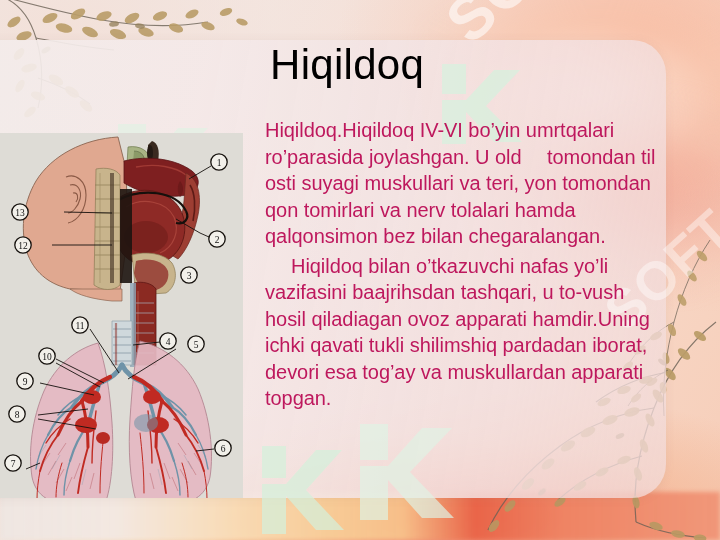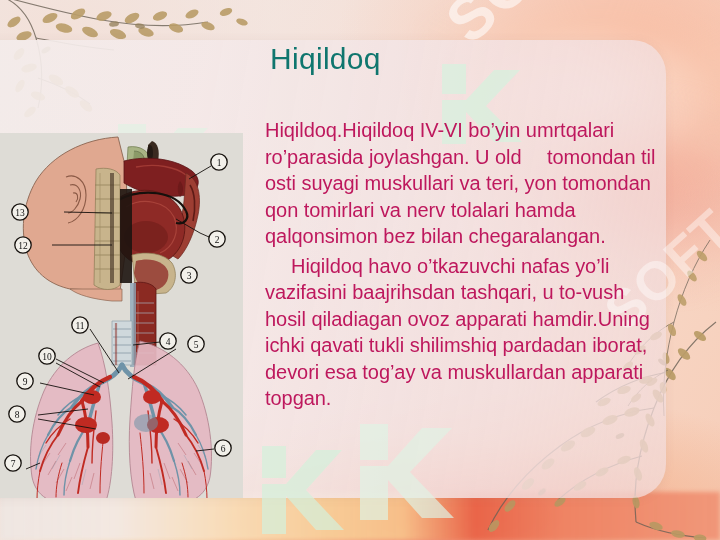--- a/index.html
+++ b/index.html
@@ -112,23 +112,23 @@
   .wm-k {
     position: absolute;
     pointer-events: none;
   }
 
   
   .title {
     position: absolute;
     left: 270px;
     top: 43px;
-    font-size: 30px;
+    font-size: 42px;
     line-height: 1.05;
-    color: #0f766e;
+    color: #000000;
     font-weight: 400;
     letter-spacing: 0.3px;
     white-space: nowrap;
     text-align: center;
   }
 
   
   .body-text {
     position: absolute;
     left: 265px;
@@ -567,21 +567,21 @@
     <p>
       <span>Hiqildoq.Hiqildoq IV-VI bo’yin</span>
       <span>umrtqalari ro’parasida joylashgan. U</span>
       <span>old  tomondan til osti suyagi</span>
       <span>muskullari va teri, yon tomondan qon</span>
       <span>tomirlari va nerv tolalari hamda</span>
       <span>qalqonsimon bez bilan chegaralangan.</span>
     </p>
     <div class="para-gap"></div>
     <p>
-      <span class="indent"></span><span>Hiqildoq havo o’tkazuvchi nafas</span>
+      <span class="indent"></span><span>Hiqildoq bilan o’tkazuvchi nafas</span>
       <span>yo’li vazifasini baajrihsdan tashqari, u</span>
       <span>to-vush hosil qiladiagan ovoz apparati</span>
       <span>hamdir.Uning ichki qavati tukli</span>
       <span>shilimshiq pardadan iborat, devori esa</span>
       <span>tog’ay va muskullardan apparati topgan.</span>
     </p>
   </div>
 
 </div>
 

